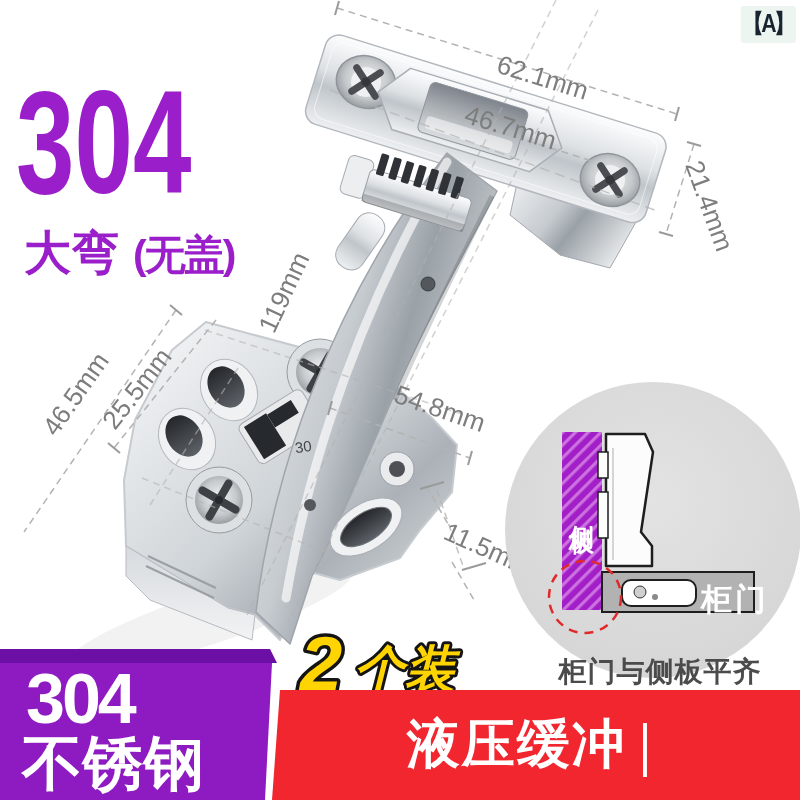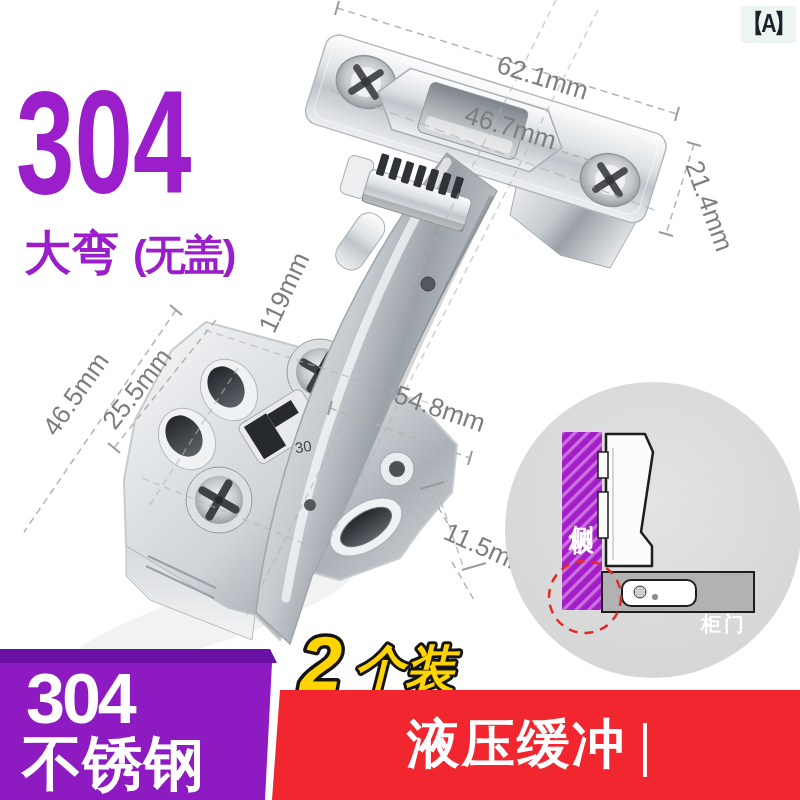--- a/index.html
+++ b/index.html
@@ -27,21 +27,21 @@
   .subtitle .type { font-size:47px; font-weight:800; letter-spacing:1px; }
   .subtitle .note { font-size:41px; font-weight:600; letter-spacing:-2px; margin-left:13px; }
 
   .side-panel-label {
     position:absolute; left:569px; top:505px;
     writing-mode:vertical-rl; text-orientation:upright;
     color:#fff; font-size:25px; font-weight:600; letter-spacing:5px; line-height:1;
   }
   .door-label {
     position:absolute; left:701px; top:579px;
-    color:#fff; font-size:20px; font-weight:600; letter-spacing:3px;margin-top:32px;
+    color:#fff; font-size:31px; font-weight:600; letter-spacing:3px;
   }
   .diagram-caption {
     position:absolute; left:548px; top:653px; width:224px;
     text-align:center; color:#4b4b4b; font-size:28px; font-weight:600; letter-spacing:1px;
   }
 
   .strip-dark {
     position:absolute; left:0; top:649px; width:277px; height:14px;
     background:#6c0fa4;
     clip-path:polygon(0 0, 270px 0, 277px 100%, 0 100%);
@@ -300,20 +300,21 @@
 
   <div class="model-title">304</div>
 
   <div class="subtitle">
     <span class="type">大弯</span>
     <span class="note">(无盖)</span>
   </div>
 
   <div class="side-panel-label">侧板</div>
   <div class="door-label">柜门</div>
+  <div class="diagram-caption">柜门与侧板平齐</div>
 
   <div class="strip-dark"></div>
 
   <div class="material-block">
     <div class="grade">304</div>
     <div class="name">不锈钢</div>
   </div>
 
   <div class="promo-banner">
     <span class="part">液压缓冲</span>

